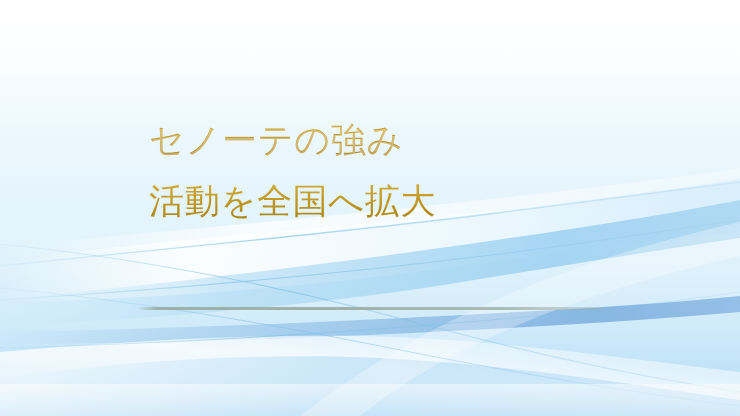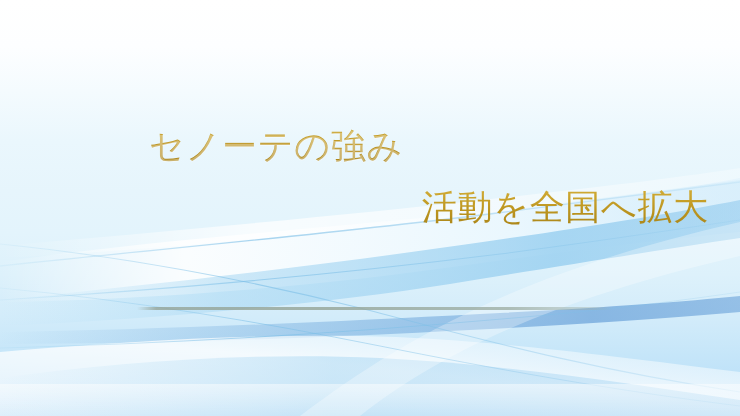--- a/index.html
+++ b/index.html
@@ -33,21 +33,21 @@
     inset: 0;
     width: 740px;
     height: 416px;
     pointer-events: none;
   }
 
   
   #title-block {
     position: absolute;
     left: 149px;
-    top: 117px;
+    top: 111px;
     width: 560px;
   }
   .title-line {
     font-size: 35px;
     line-height: 60px;
     letter-spacing: 0.02em;
     white-space: nowrap;
     font-weight: 400;
   }
   .gold-1 {
@@ -66,21 +66,21 @@
     -webkit-text-fill-color: transparent;
   }
   .gold-3 {
     color: #bd9620;
     background: linear-gradient(to bottom, #ddb843 0%, #bd9620 52%, #9e7a15 100%);
     -webkit-background-clip: text;
     background-clip: text;
     -webkit-text-fill-color: transparent;
   }
   #line2 { line-height: 62px; }
-  #line3 { line-height: 62px; text-align: right; }
+  #line3 { line-height: 62px; }
 
   
   #divider {
     position: absolute;
     left: 137px;
     top: 307px;
     width: 476px;
     height: 3px;
     background: linear-gradient(to right,
         rgba(150,163,150,0.0) 0%,

